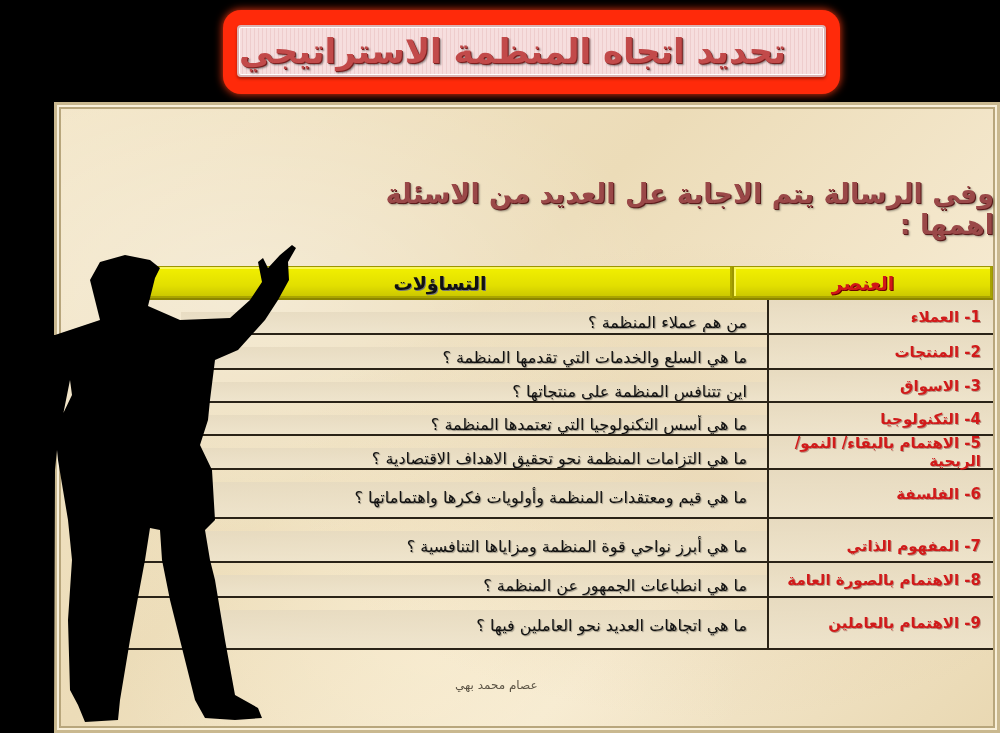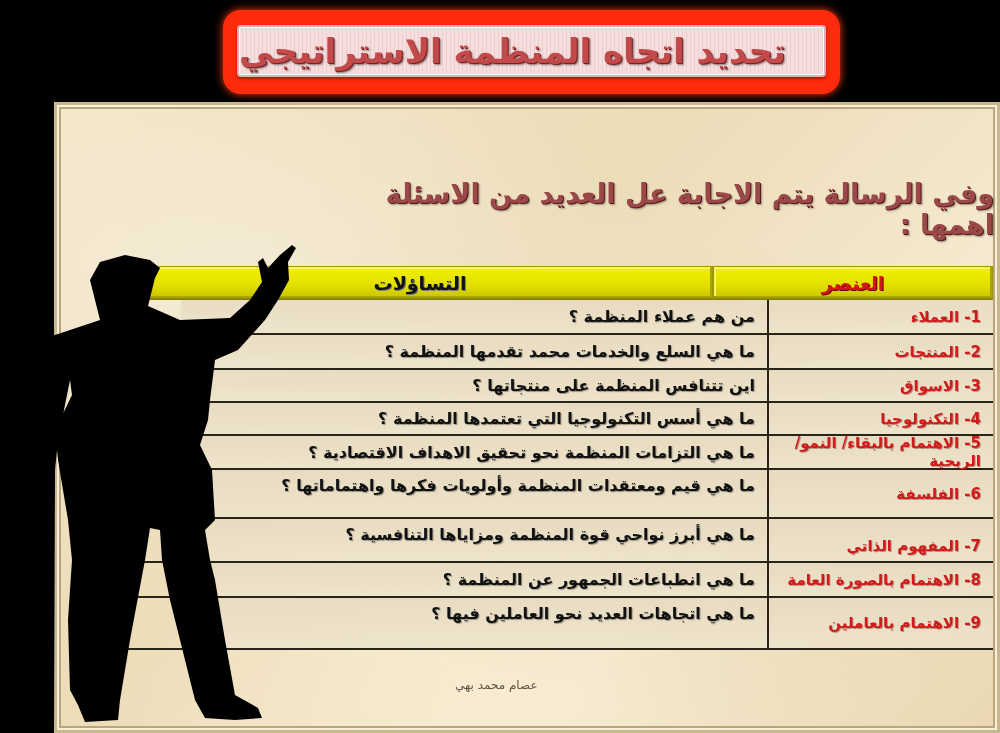--- a/index.html
+++ b/index.html
@@ -48,39 +48,39 @@
     direction: rtl;
   }
   .thead { display: flex; height: 34px; }
   .th {
     background: linear-gradient(180deg, #f2f000 0%, #e2df00 60%, #c8c400 100%);
     border: 1px solid #9c9600; border-bottom: 2px solid #8b8500;
     box-shadow: inset -2px -2px 0 #a9a400, inset 2px 2px 0 #fbf85a;
     display: flex; align-items: center; justify-content: center;
     font-weight: bold; font-size: 19px;
   }
-  .th-element { width: 280px; color: #d01818; text-shadow: 1px 1px 0 #6b0000; }
+  .th-element { width: 260px; color: #d01818; text-shadow: 1px 1px 0 #6b0000; }
   .th-question { width: 586px; color: #111; text-shadow: 1px 1px 0 #777; }
 
   .row { display: flex; border-bottom: 2px solid #2a2317; }
   .cell {
     background: linear-gradient(180deg, rgba(230,218,192,0.85), rgba(238,228,205,0.85));
     display: flex; align-items: center;
   }
   .cell-element {
     width: 226px; padding-right: 12px; border-left: 2px solid #2a2317;
     color: #d11a1a; font-weight: bold; font-size: 15px;
     text-shadow: 1px 1px 0 rgba(90,0,0,0.35);
     justify-content: flex-start;
   }
   .cell-question {
-    width: 586px; padding-right: 12px;
-    color: #111; font-weight: bold; font-size: 16px;
+    width: 586px; padding-right: 20px;
+    color: #111; font-weight: normal; font-size: 16px;
     text-shadow: 1px 1px 1px rgba(0,0,0,0.35);
-    white-space: nowrap; overflow: hidden;
+    white-space: nowrap; overflow: hidden; margin-top: 12px;
   }
   .cell-element.valign-bottom { align-items: flex-end; padding-bottom: 6px; }
   .cell-question.valign-top { align-items: flex-start; padding-top: 6px; }
 
   .author {
     position: absolute; left: 455px; top: 678px; direction: rtl;
     font-size: 12px; color: #5c5445;
   }
 
   .silhouette { position: absolute; left: 0; top: 0; width: 1000px; height: 733px; pointer-events: none; }
@@ -103,21 +103,21 @@
     <div class="th th-element">العنصر</div>
     <div class="th th-question">التساؤلات</div>
   </div>
 
   <div class="row" style="height:35px">
     <div class="cell cell-element">1- العملاء</div>
     <div class="cell cell-question">من هم عملاء المنظمة ؟</div>
   </div>
   <div class="row" style="height:35px">
     <div class="cell cell-element">2- المنتجات</div>
-    <div class="cell cell-question">ما هي السلع والخدمات محمد تقدمها المنظمة ؟</div>
+    <div class="cell cell-question">ما هي السلع والخدمات التي تقدمها المنظمة ؟</div>
   </div>
   <div class="row" style="height:33px">
     <div class="cell cell-element">3- الاسواق</div>
     <div class="cell cell-question">اين تتنافس المنظمة على منتجاتها ؟</div>
   </div>
   <div class="row" style="height:33px">
     <div class="cell cell-element">4- التكنولوجيا</div>
     <div class="cell cell-question">ما هي أسس التكنولوجيا التي تعتمدها المنظمة ؟</div>
   </div>
   <div class="row" style="height:34px">

